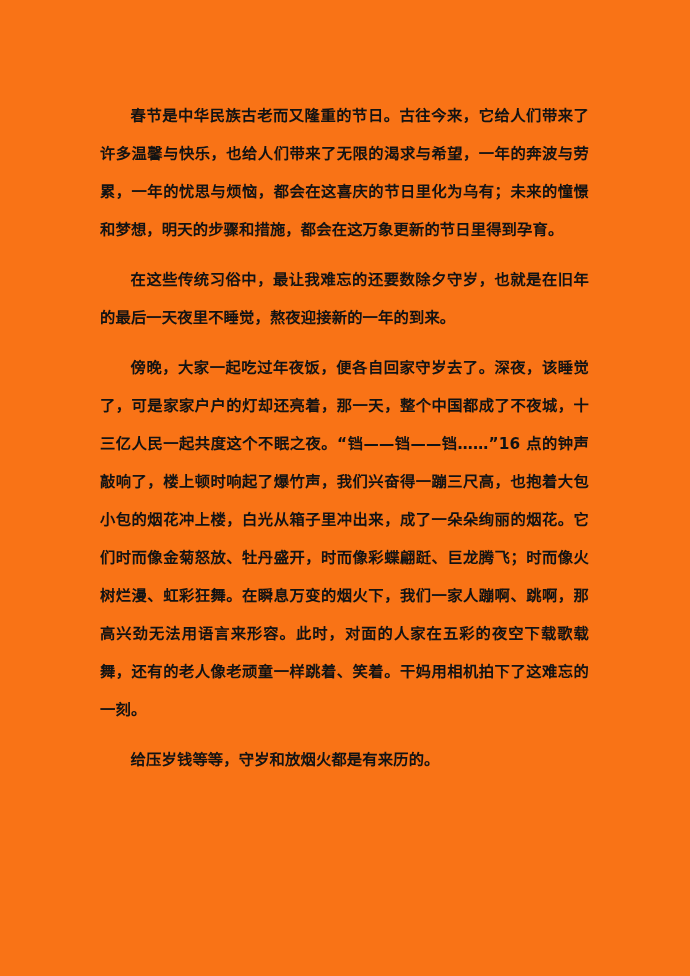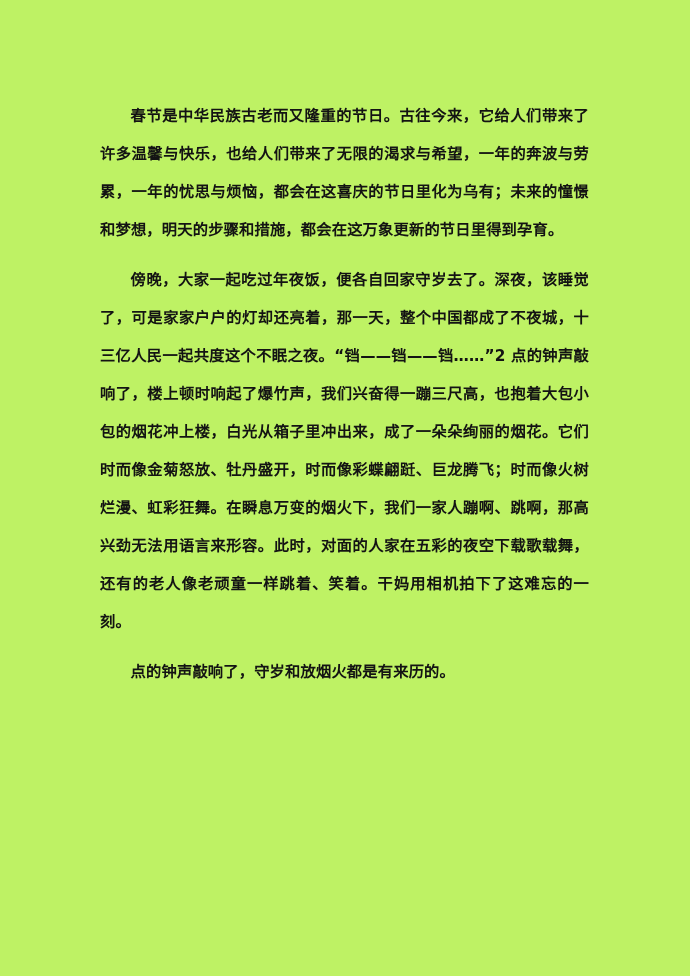--- a/index.html
+++ b/index.html
@@ -12,21 +12,21 @@
     height: 976px;
     background: #ffffff;
     font-family: "DejaVu Sans", "Liberation Sans", sans-serif;
     overflow: hidden;
   }
 
   .page {
     position: relative;
     width: 690px;
     height: 976px;
-    background: #bef264;
+    background: #f97316;
     box-sizing: border-box;
   }
 
   .doc-body {
     position: absolute;
     left: 100px;
     top: 97px;
     width: 489px;
   }
 
@@ -49,16 +49,17 @@
   .para:last-child {
     margin-bottom: 0;
   }
 </style>
 </head>
 <body>
 
 <div class="page">
   <div class="doc-body">
     <p class="para">春节是中华民族古老而又隆重的节日。古往今来，它给人们带来了许多温馨与快乐，也给人们带来了无限的渴求与希望，一年的奔波与劳累，一年的忧思与烦恼，都会在这喜庆的节日里化为乌有；未来的憧憬和梦想，明天的步骤和措施，都会在这万象更新的节日里得到孕育。</p>
-    <p class="para">傍晚，大家一起吃过年夜饭，便各自回家守岁去了。深夜，该睡觉了，可是家家户户的灯却还亮着，那一天，整个中国都成了不夜城，十三亿人民一起共度这个不眠之夜。“铛——铛——铛……”2 点的钟声敲响了，楼上顿时响起了爆竹声，我们兴奋得一蹦三尺高，也抱着大包小包的烟花冲上楼，白光从箱子里冲出来，成了一朵朵绚丽的烟花。它们时而像金菊怒放、牡丹盛开，时而像彩蝶翩跹、巨龙腾飞；时而像火树烂漫、虹彩狂舞。在瞬息万变的烟火下，我们一家人蹦啊、跳啊，那高兴劲无法用语言来形容。此时，对面的人家在五彩的夜空下载歌载舞，还有的老人像老顽童一样跳着、笑着。干妈用相机拍下了这难忘的一刻。</p>
-    <p class="para">点的钟声敲响了，守岁和放烟火都是有来历的。</p>
+    <p class="para">在这些传统习俗中，最让我难忘的还要数除夕守岁，也就是在旧年的最后一天夜里不睡觉，熬夜迎接新的一年的到来。</p>
+    <p class="para">傍晚，大家一起吃过年夜饭，便各自回家守岁去了。深夜，该睡觉了，可是家家户户的灯却还亮着，那一天，整个中国都成了不夜城，十三亿人民一起共度这个不眠之夜。“铛——铛——铛……”16 点的钟声敲响了，楼上顿时响起了爆竹声，我们兴奋得一蹦三尺高，也抱着大包小包的烟花冲上楼，白光从箱子里冲出来，成了一朵朵绚丽的烟花。它们时而像金菊怒放、牡丹盛开，时而像彩蝶翩跹、巨龙腾飞；时而像火树烂漫、虹彩狂舞。在瞬息万变的烟火下，我们一家人蹦啊、跳啊，那高兴劲无法用语言来形容。此时，对面的人家在五彩的夜空下载歌载舞，还有的老人像老顽童一样跳着、笑着。干妈用相机拍下了这难忘的一刻。</p>
+    <p class="para">给压岁钱等等，守岁和放烟火都是有来历的。</p>
   </div>
 </div>
 
 </body></html>

